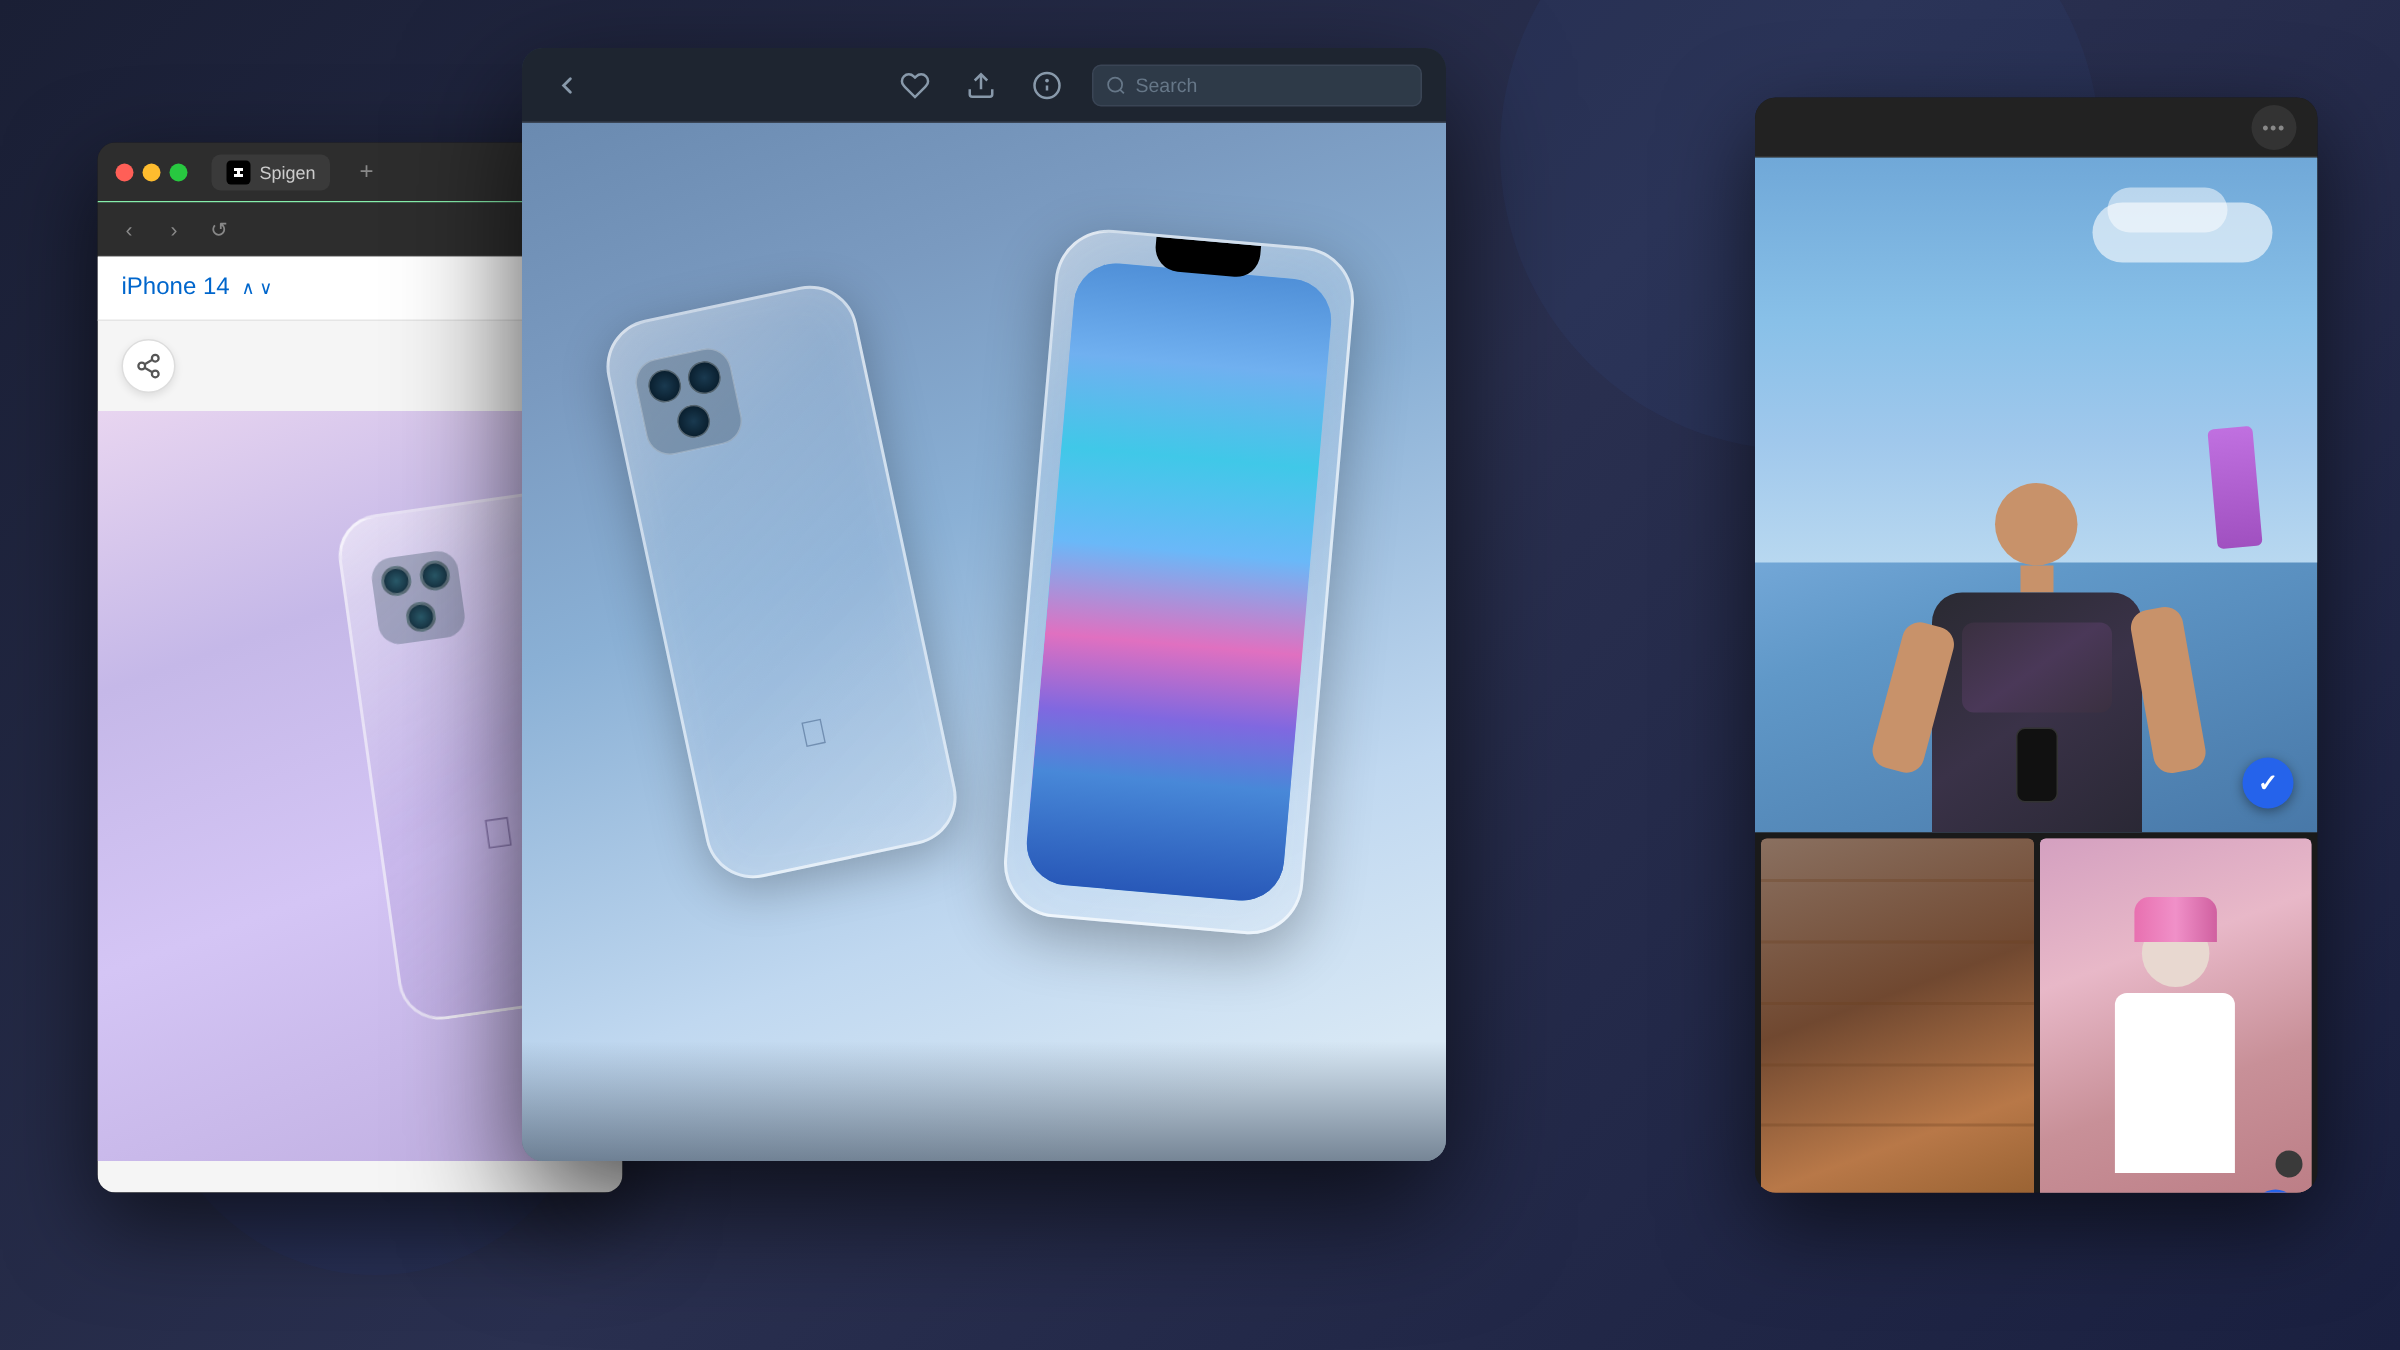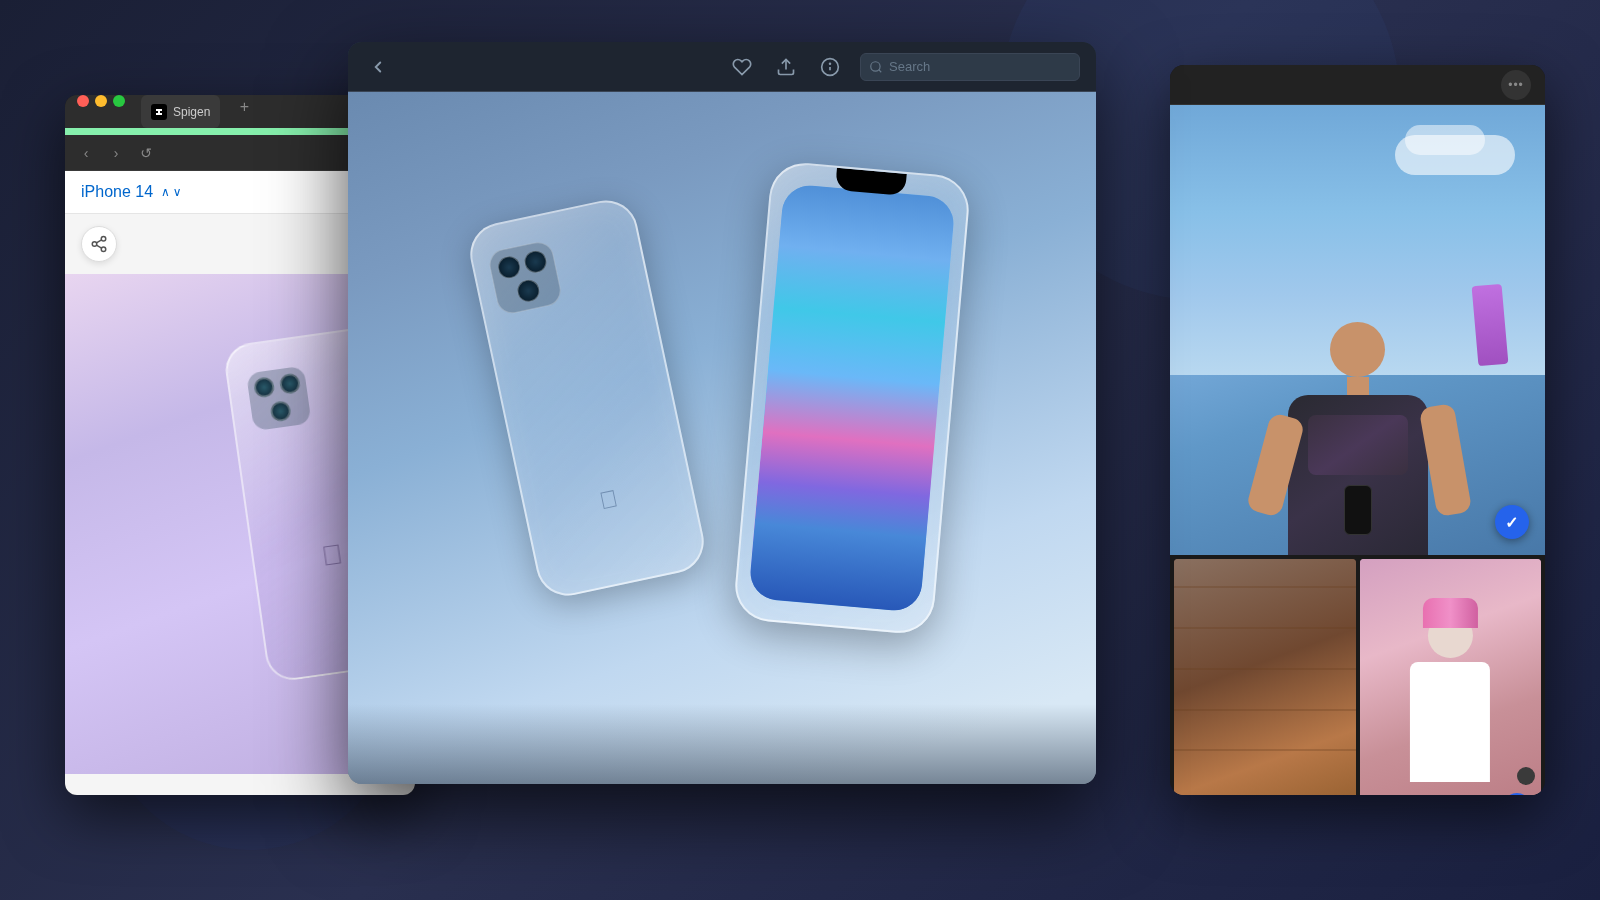--- a/index.html
+++ b/index.html
@@ -24,23 +24,24 @@
       border-radius: 12px;
       box-shadow: 0 20px 60px rgba(0,0,0,0.6);
       overflow: hidden;
       z-index: 1;
     }
 
     .browser-titlebar {
       background: #2d2d2d;
       height: 40px;
       display: flex;
+      align-items: center;
       padding: 0 12px;
       gap: 8px;
-      border-bottom: 7px solid #86efac;
+      border-bottom: 1px solid #86efac;
     }
 
     .traffic-lights {
       display: flex;
       gap: 6px;
     }
 
     .traffic-dot {
       width: 12px;
       height: 12px;
@@ -223,22 +224,22 @@
       left: 50%;
       transform: translateX(-50%);
       font-size: 28px;
       color: rgba(80,60,120,0.5);
     }
 
     
     .center-window {
       position: absolute;
       left: 348px;
-      top: 42px;
-      width: 748px;
+      top: 32px;
+      width: 616px;
       height: 742px;
       background: #2a3a4a;
       border-radius: 14px;
       box-shadow: 0 30px 80px rgba(0,0,0,0.7);
       overflow: hidden;
       z-index: 2;
     }
 
     .center-toolbar {
       background: #1e2530;

